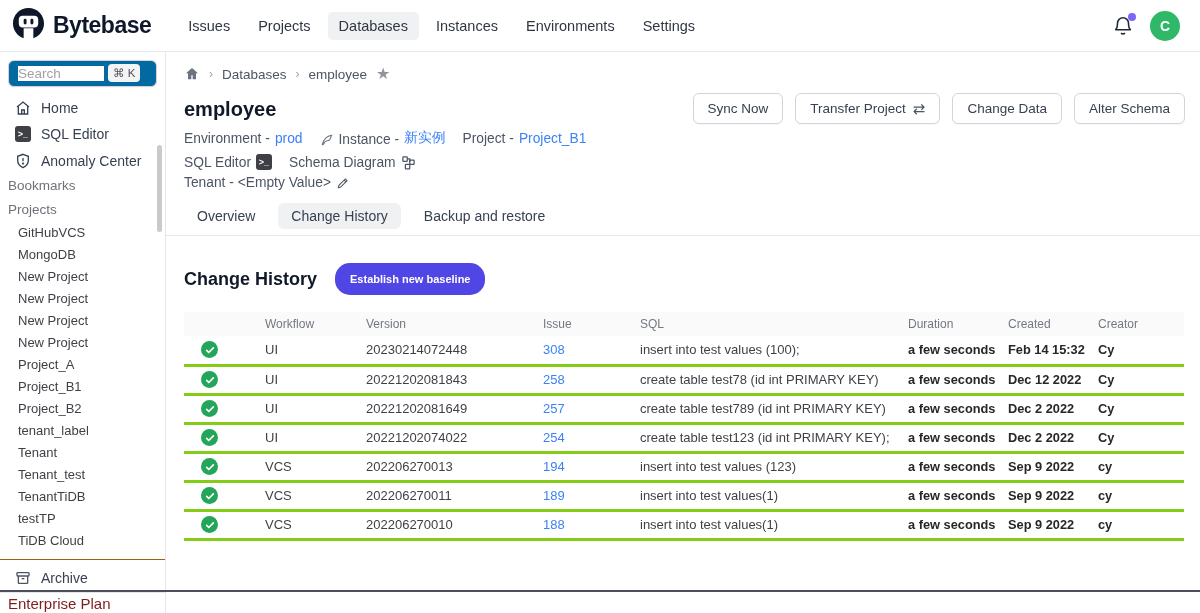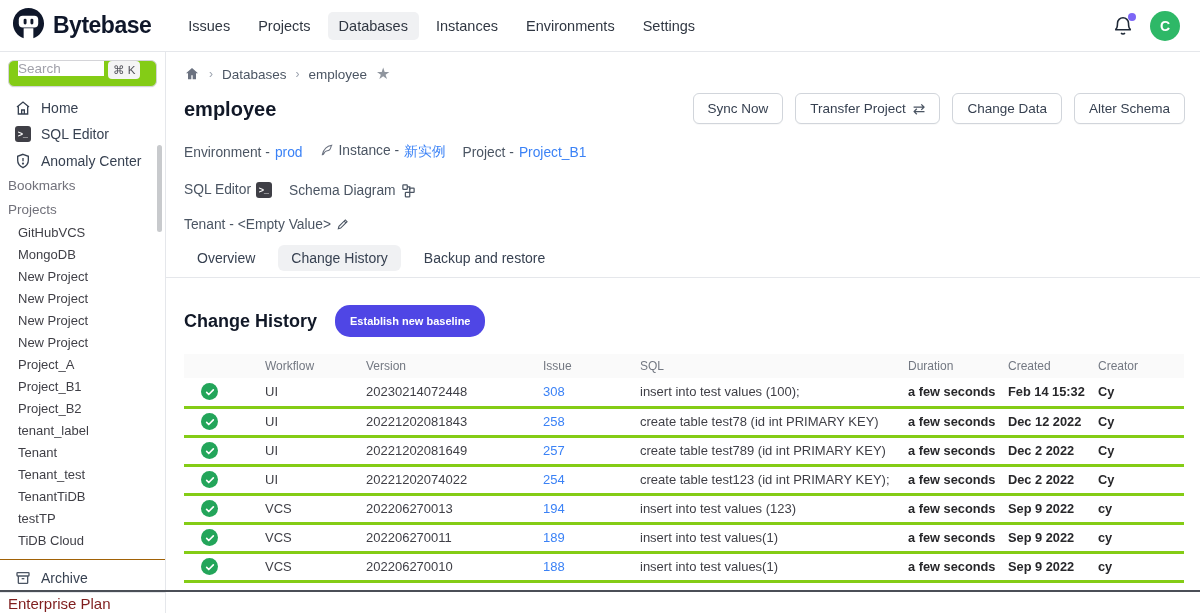--- a/index.html
+++ b/index.html
@@ -19,21 +19,21 @@
   .bell-dot { position:absolute; top:-2px; right:-2px; width:8px; height:8px; border-radius:50%;
     background:#7c66f6; }
   .avatar { width:30px; height:30px; border-radius:50%; background:#2eb867; color:#fff;
     display:flex; align-items:center; justify-content:center; font-size:14px; font-weight:600; cursor:pointer; }
 
   
   .layout { display:flex; height:561px; }
   .sidebar { width:166px; border-right:1px solid #e5e7eb; position:relative; flex:none;
     display:flex; flex-direction:column; }
   .search-box { margin:8px; height:28px; border:1px solid #d4d4d8; border-radius:6px;
-    display:flex; align-items:flex-start; padding:0 4px 0 9px; gap:4px; background:#84cc16;
+    display:flex; align-items:center; padding:0 4px 0 9px; gap:4px; background:#0369a1;
     box-shadow:0 1px 1px rgba(0,0,0,.03); }
   .search-box input { border:none; outline:none; width:86px; font-size:13.5px; color:#374151;
     font-family:"Liberation Sans", sans-serif; }
   .search-box input::placeholder { color:#a1a1aa; }
   .kbd { font-size:11.5px; color:#52525b; background:#f4f4f5; border-radius:4px; padding:2px 5px;
     white-space:nowrap; }
   .side-item { height:28px; display:flex; align-items:center; gap:10px; padding-left:15px;
     font-size:14px; color:#374151; cursor:pointer; }
   .side-item svg { flex:none; }
   .section-label { height:25px; display:flex; align-items:center; padding-left:8px;
@@ -50,21 +50,21 @@
   
   .main { flex:1; position:relative; padding:14px 15px 0 18px; overflow:hidden; }
   .breadcrumb { display:flex; align-items:center; gap:9px; font-size:13.5px; color:#4b5563; }
   .crumb { cursor:pointer; }
   .crumb-sep { color:#9ca3af; font-size:12px; }
   .crumb-star { color:#8f959e; font-size:16px; cursor:pointer; line-height:1; }
   .page-head { display:flex; justify-content:space-between; align-items:flex-start; }
   .page-title { font-size:20px; font-weight:700; color:#111827; margin-top:16px; }
   .meta-line { display:flex; align-items:center; gap:7px; font-size:13.8px; color:#4b5563;
     margin-top:8px; flex-wrap:wrap; }
-  .meta-line .group { display:flex; align-items:flex-start; gap:5px; margin-right:10px;margin-top:14px; }
+  .meta-line .group { display:flex; align-items:flex-end; gap:5px; margin-right:10px; }
   a.blue-link { color:#3b82f6; text-decoration:none; cursor:pointer; }
   .mini-dark-icon { width:16px; height:16px; background:#3f3f46; border-radius:3px; color:#fff;
     font-size:9px; display:inline-flex; align-items:center; justify-content:center; font-weight:700; }
   .actions { display:flex; gap:12px; margin-top:11px; }
   .btn { height:31px; background:#fff; border:1px solid #d1d5db; border-radius:6px;
     font-size:13.5px; color:#374151; padding:6px 14px; display:flex; align-items:center; gap:7px;
     cursor:pointer; box-shadow:0 1px 1px rgba(0,0,0,.03); white-space:nowrap;
     font-family:"Liberation Sans", sans-serif; }
   .swap-glyph { color:#4b5563; font-size:15px; }
 

